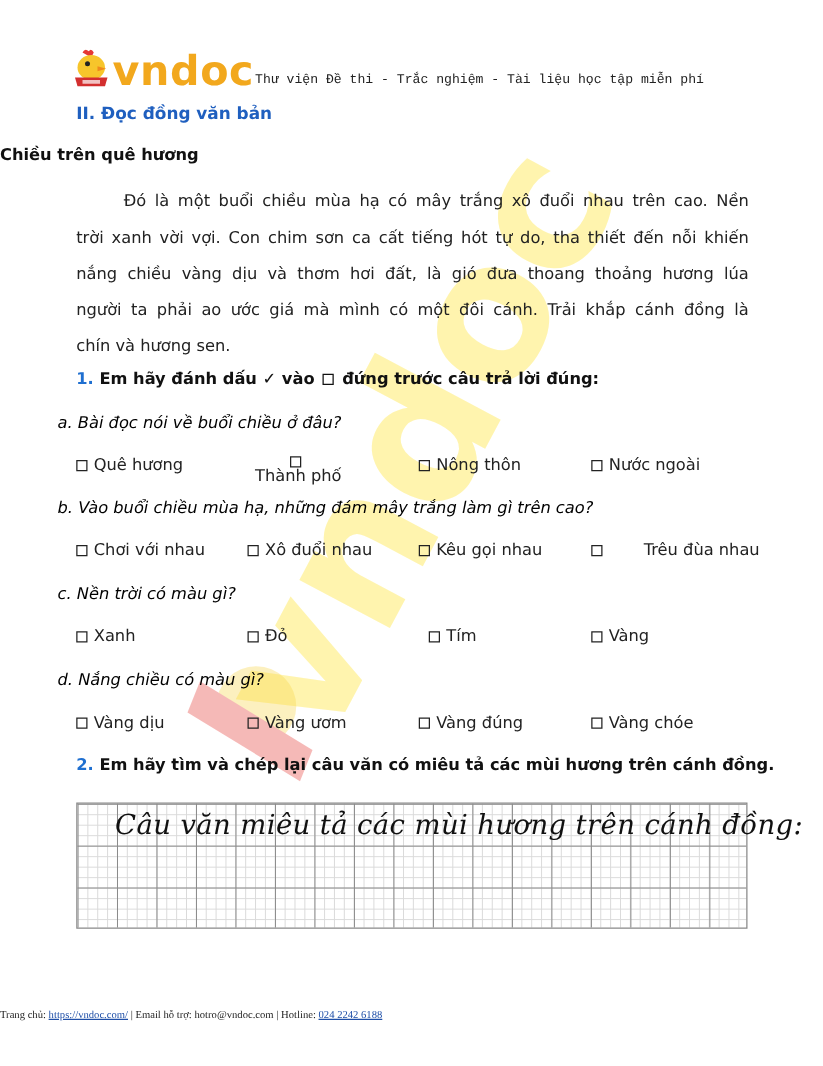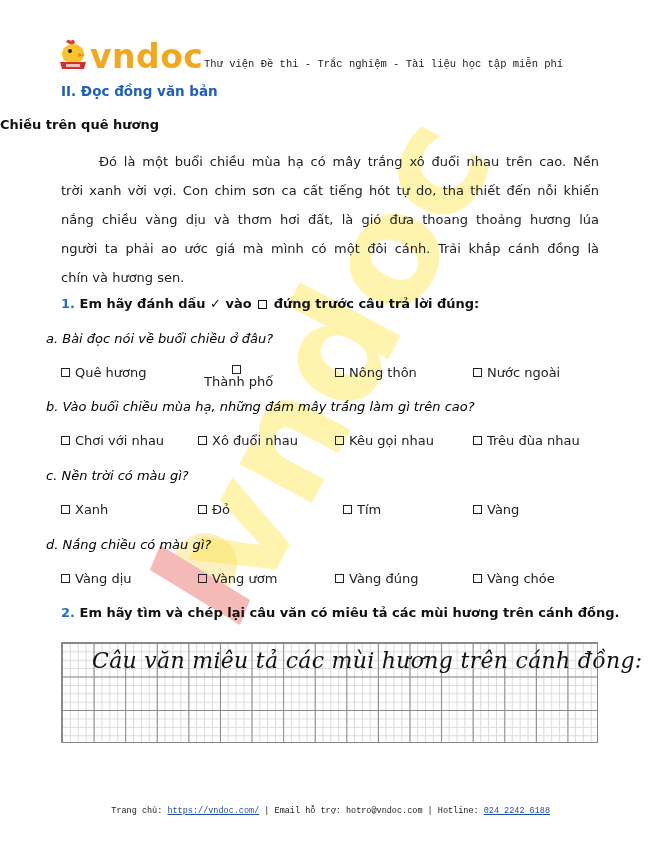--- a/index.html
+++ b/index.html
@@ -33,21 +33,21 @@
   .grid { position:absolute; left:61px; top:642px; width:537px; height:101px; border:1px solid #888; box-sizing:border-box;
     background-image:
       linear-gradient(to right, #8a8a8a 1px, transparent 1px),
       linear-gradient(to bottom, #8a8a8a 1px, transparent 1px),
       linear-gradient(to right, #dadada 1px, transparent 1px),
       linear-gradient(to bottom, #dadada 1px, transparent 1px);
     background-size: 31.6px 100%, 100% 33.5px, 7.9px 100%, 100% 8.4px;
   }
   .cursive { position:absolute; left:92px; top:648px; font-family:"DejaVu Serif", "Liberation Serif", serif; font-style:italic; font-size:22px; color:#111; white-space:nowrap; letter-spacing:0.3px; }
 
-  .footer { position:absolute; left:0; width:550px; top:806px; text-align:right; font-family:Liberation Mono, monospace; font-size:8.5px; color:#222; white-space:nowrap; }
+  .footer { position:absolute; left:0; width:550px; top:806px; text-align:left; font-family:Liberation Serif, serif; font-size:8.5px; color:#222; white-space:nowrap; }
   .footer a { color:#1f4fa8; text-decoration:underline; }
 
   
   .wm { position:absolute; pointer-events:none; }
 </style>
 </head>
 <body>
 
 <div class="page">
 
@@ -116,21 +116,21 @@
         <span>Chơi với nhau</span>
       </div>
     <div class="opt" style="left:137px;">
         <span class="box"></span>
         <span>Xô đuổi nhau</span>
       </div>
     <div class="opt" style="left:274px;">
         <span class="box"></span>
         <span>Kêu gọi nhau</span>
       </div>
-    <div class="opt" style="left:412px;">
+    <div class="opt" style="left:412px;gap:28px;">
         <span class="box"></span>
         <span>Trêu đùa nhau</span>
       </div>
   </div>
 
   <div class="q-sub" style="top:468px;">c. Nền trời có màu gì?</div>
   <div class="opts" style="top:502px;">
     <div class="opt" style="left:0;">
         <span class="box"></span>
         <span>Xanh</span>

